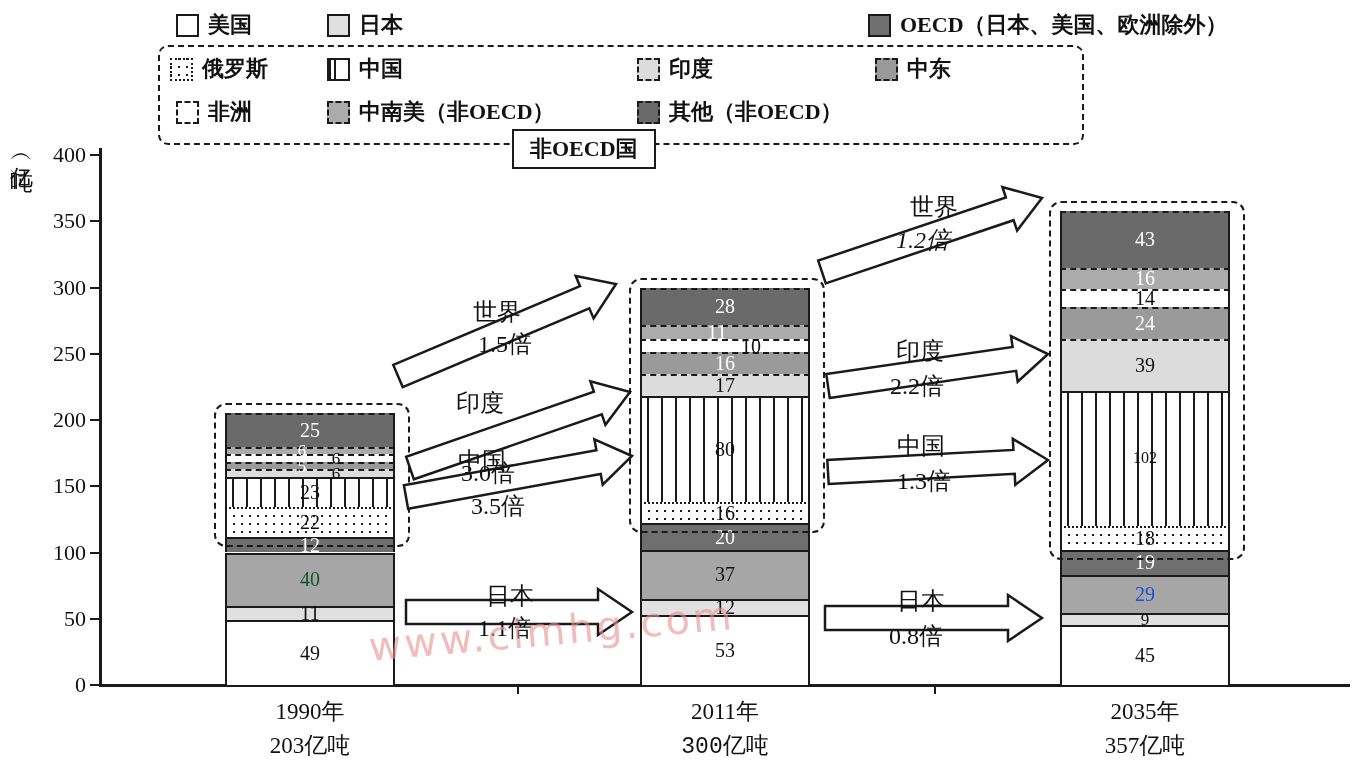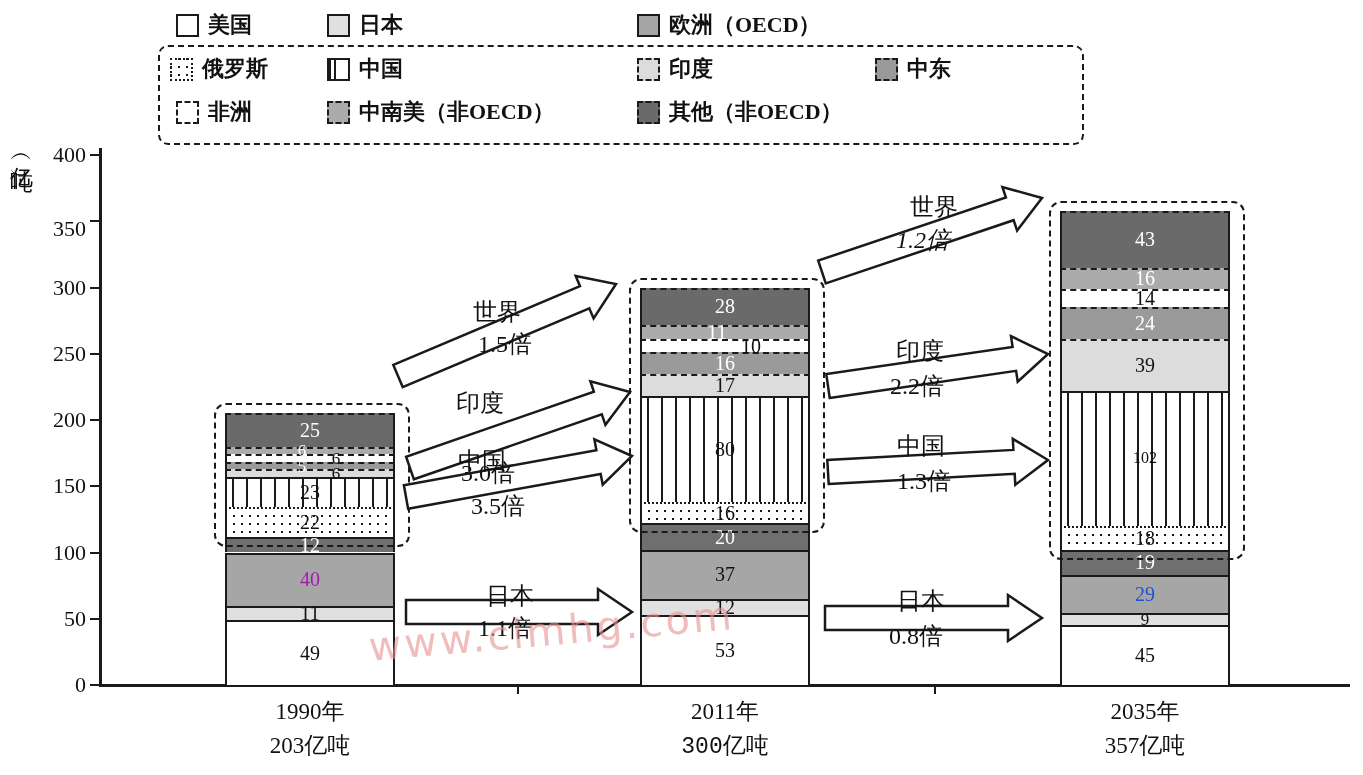--- a/index.html
+++ b/index.html
@@ -50,39 +50,39 @@
       <div class="ytick-label" style="left: 30px; top: 540.5px; width: 56px;">100</div>
       <div class="line" style="left: 90px; top: 485.25px; width: 10px; height: 2px;"></div>
       <div class="ytick-label" style="left: 30px; top: 474.25px; width: 56px;">150</div>
       <div class="line" style="left: 90px; top: 419px; width: 10px; height: 2px;"></div>
       <div class="ytick-label" style="left: 30px; top: 408px; width: 56px;">200</div>
       <div class="line" style="left: 90px; top: 352.75px; width: 10px; height: 2px;"></div>
       <div class="ytick-label" style="left: 30px; top: 341.75px; width: 56px;">250</div>
       <div class="line" style="left: 90px; top: 286.5px; width: 10px; height: 2px;"></div>
       <div class="ytick-label" style="left: 30px; top: 275.5px; width: 56px;">300</div>
       <div class="line" style="left: 90px; top: 220.25px; width: 10px; height: 2px;"></div>
-      <div class="ytick-label" style="left: 30px; top: 209.25px; width: 56px; margin-top: 8px;">350</div>
+      <div class="ytick-label" style="left: 30px; top: 209.25px; width: 56px;">350</div>
       <div class="line" style="left: 90px; top: 154px; width: 10px; height: 2px;"></div>
       <div class="ytick-label" style="left: 30px; top: 143px; width: 56px;">400</div>
       <div class="line" style="left: 517px; top: 686px; width: 2px; height: 8px;"></div>
       <div class="line" style="left: 934px; top: 686px; width: 2px; height: 8px;"></div>
       <div class="seg" style="left: 225px; top: 620.075px; width: 170px; height: 64.925px; border-width: 2px 2px 0px; border-style: solid solid none; background: rgb(255, 255, 255);"></div>
       <div class="seg" style="left: 225px; top: 605.5px; width: 170px; height: 14.575px; border-width: 2px 2px 0px; border-style: solid solid none; background: rgb(224, 224, 224);"></div>
       <div class="seg" style="left: 225px; top: 552.5px; width: 170px; height: 53px; border-width: 2px 2px 0px; border-style: solid solid none; background: rgb(166, 166, 166);"></div>
       <div class="seg" style="left: 225px; top: 536.6px; width: 170px; height: 15.9px; border-width: 2px 2px 0px; border-style: solid solid none; background: rgb(111, 111, 111);"></div>
       <div class="seg fill-dots" style="left: 225px; top: 507.45px; width: 170px; height: 29.15px; border-width: 2px 2px 0px; border-style: dotted solid none;"></div>
       <div class="seg fill-vlines" style="left: 225px; top: 476.975px; width: 170px; height: 30.475px; border-width: 2px 2px 0px; border-style: solid solid none;"></div>
       <div class="seg" style="left: 225px; top: 469.025px; width: 170px; height: 7.95px; border-width: 2px 2px 0px; border-style: dashed solid none; background: rgb(220, 220, 220);"></div>
       <div class="seg" style="left: 225px; top: 462.4px; width: 170px; height: 6.625px; border-width: 2px 2px 0px; border-style: dashed solid none; background: rgb(154, 154, 154);"></div>
       <div class="seg" style="left: 225px; top: 454.45px; width: 170px; height: 7.95px; border-width: 2px 2px 0px; border-style: dashed solid none; background: rgb(255, 255, 255);"></div>
       <div class="seg" style="left: 225px; top: 446.5px; width: 170px; height: 7.95px; border-width: 2px 2px 0px; border-style: dashed solid none; background: rgb(171, 171, 171);"></div>
       <div class="seg" style="left: 225px; top: 413.375px; width: 170px; height: 33.125px; border-width: 2px 2px 0px; border-style: dashed solid none; background: rgb(106, 106, 106);"></div>
       <div class="seg-label" style="left: 310px; top: 652.538px; font-size: 20px; color: rgb(17, 17, 17); z-index: 3;">49</div>
       <div class="seg-label" style="left: 310px; top: 612.788px; font-size: 20px; color: rgb(17, 17, 17); z-index: 3;">11</div>
-      <div class="seg-label" style="left: 310px; top: 579px; font-size: 20px; color: #a21caf; z-index: 3;">40</div>
+      <div class="seg-label" style="left: 310px; top: 579px; font-size: 20px; color: #14532d; z-index: 3;">40</div>
       <div class="seg-label" style="left: 310px; top: 544.55px; font-size: 20px; color: rgb(255, 255, 255); z-index: 3;">12</div>
       <div class="seg-label" style="left: 310px; top: 522.025px; font-size: 20px; color: rgb(17, 17, 17); z-index: 3;">22</div>
       <div class="seg-label" style="left: 310px; top: 492.212px; font-size: 20px; color: rgb(17, 17, 17); z-index: 3;">23</div>
       <div class="seg-label" style="left: 336px; top: 473px; font-size: 17px; color: rgb(17, 17, 17); z-index: 3;">6</div>
       <div class="seg-label" style="left: 302px; top: 465.712px; font-size: 17px; color: rgb(255, 255, 255); z-index: 3;">5</div>
       <div class="seg-label" style="left: 336px; top: 458.425px; font-size: 17px; color: rgb(17, 17, 17); z-index: 3;">6</div>
       <div class="seg-label" style="left: 302px; top: 450.475px; font-size: 17px; color: rgb(255, 255, 255); z-index: 3;">6</div>
       <div class="seg-label" style="left: 310px; top: 429.938px; font-size: 20px; color: rgb(255, 255, 255); z-index: 3;">25</div>
       <div class="nonoecd-box" style="left: 214px; top: 403.375px; width: 192px; height: 139.225px;"></div>
       <div class="cat-label" style="left: 310px; top: 696px;">1990年</div>
@@ -140,23 +140,23 @@
     </div>
   <div id="legend">
       <div class="legend-item" style="left: 176px; top: 12px;">
         <div class="swatch" style="border-style: solid; background: rgb(255, 255, 255);"></div>
         <div>美国</div>
       </div>
       <div class="legend-item" style="left: 327px; top: 12px;">
         <div class="swatch" style="border-style: solid; background: rgb(224, 224, 224);"></div>
         <div>日本</div>
       </div>
-      <div class="legend-item" style="left: 637px; top: 12px;">
-        <div class="swatch" style="border-style: solid; background: rgb(166, 166, 166);"></div>
-        <div>欧洲（OECD）</div>
+      <div class="legend-item" style="left: 868px; top: 12px;">
+        <div class="swatch" style="border-style: solid; background: rgb(111, 111, 111);"></div>
+        <div>OECD（日本、美国、欧洲除外）</div>
       </div>
       <div class="legend-item" style="left: 170px; top: 56px;">
         <div class="swatch fill-dots" style="border-style: dotted;"></div>
         <div>俄罗斯</div>
       </div>
       <div class="legend-item" style="left: 327px; top: 56px;">
         <div class="swatch fill-vlines" style="border-style: solid;"></div>
         <div>中国</div>
       </div>
       <div class="legend-item" style="left: 637px; top: 56px;">
@@ -174,20 +174,21 @@
       <div class="legend-item" style="left: 327px; top: 99px;">
         <div class="swatch" style="border-style: dashed; background: rgb(171, 171, 171);"></div>
         <div>中南美（非OECD）</div>
       </div>
       <div class="legend-item" style="left: 637px; top: 99px;">
         <div class="swatch" style="border-style: dashed; background: rgb(106, 106, 106);"></div>
         <div>其他（非OECD）</div>
       </div>
     </div>
   <div id="legend-box"></div>
+  <div id="nonoecd-tag">非OECD国</div>
   <svg id="arrows" width="1363" height="775" viewBox="0 0 1363 775">
       <polygon points="402.7,387.1 589.3,308.3 593.6,318.4 616.0,284.0 575.7,276.0 580.0,286.2 393.3,364.9"></polygon>
       <polygon points="413.9,479.3 601.8,414.4 605.4,424.8 630.0,392.0 590.4,381.4 593.9,391.8 406.1,456.7"></polygon>
       <polygon points="408.1,508.8 600.7,473.9 602.7,484.7 632.0,456.0 594.4,439.4 596.4,450.3 403.9,485.2"></polygon>
       <polygon points="406.0,624.0 598.0,624.0 598.0,635.0 632.0,612.0 598.0,589.0 598.0,600.0 406.0,600.0"></polygon>
       <polygon points="825.8,283.4 1013.6,220.2 1017.1,230.6 1042.0,198.0 1002.4,187.0 1005.9,197.5 818.2,260.6"></polygon>
       <polygon points="829.7,397.9 1016.1,370.8 1017.7,381.7 1048.0,354.0 1011.0,336.1 1012.6,347.0 826.3,374.1"></polygon>
       <polygon points="828.7,484.0 1014.7,473.8 1015.3,484.8 1048.0,460.0 1012.8,438.9 1013.4,449.9 827.3,460.0"></polygon>
       <polygon points="825.0,630.0 1008.0,630.0 1008.0,641.0 1042.0,618.0 1008.0,595.0 1008.0,606.0 825.0,606.0"></polygon>
     </svg>

